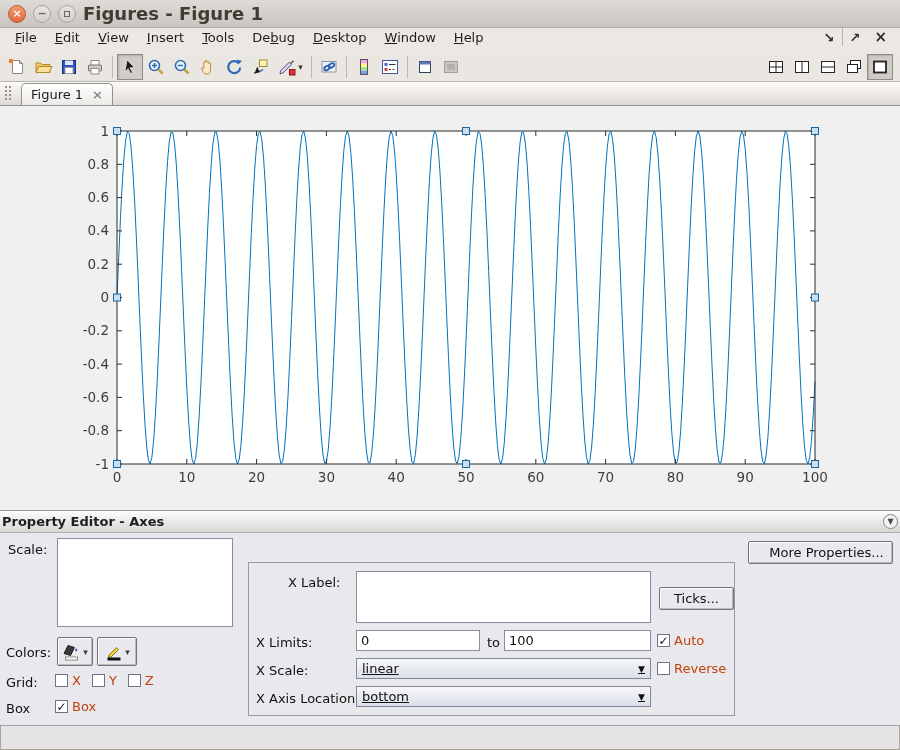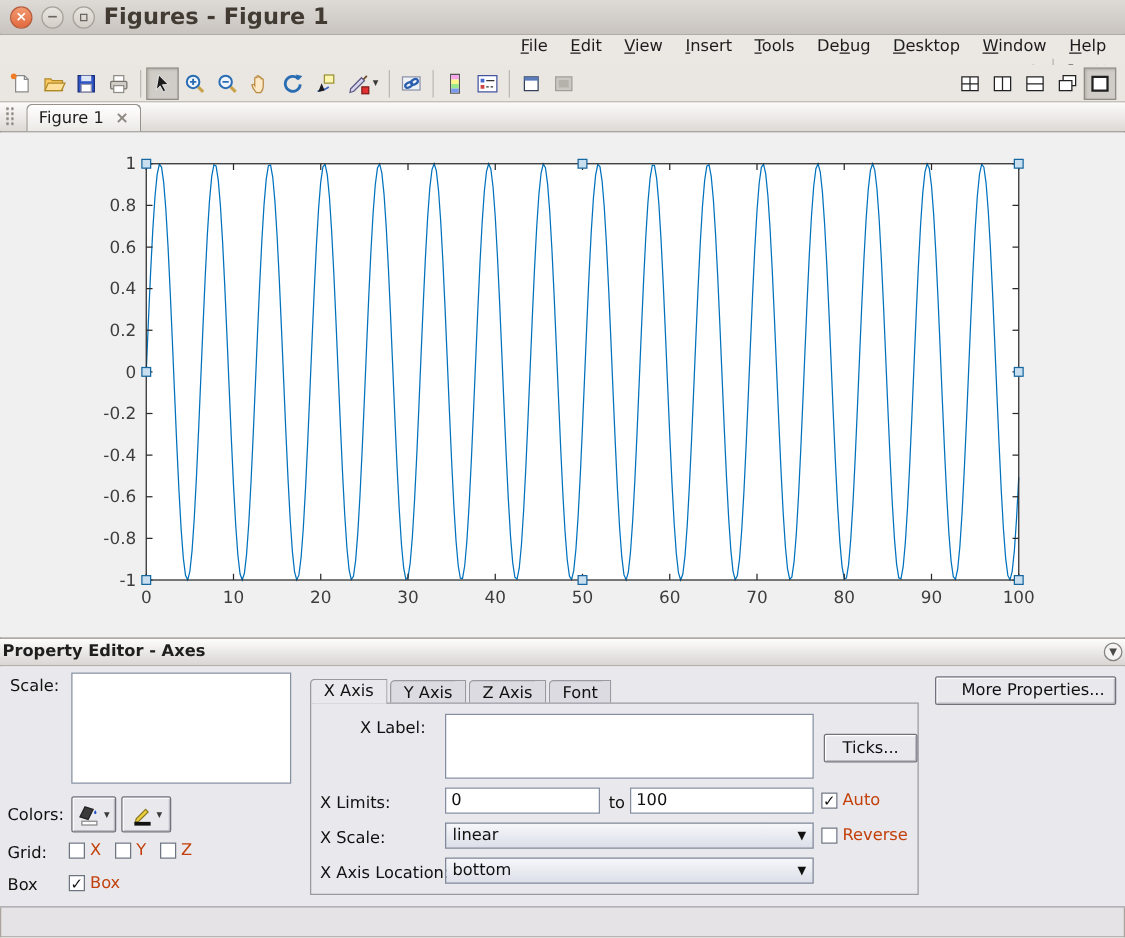--- a/index.html
+++ b/index.html
@@ -14,21 +14,21 @@
               display:flex; align-items:center; padding-left:8px; }
   .wbtn { width:18px; height:18px; border-radius:50%; margin-right:7px; display:flex;
           align-items:center; justify-content:center; font-size:11px; line-height:1; }
   .wbtn.close { background:linear-gradient(#f29a70,#e2693f); border:1px solid #b85c3c; color:#fff; font-weight:bold; }
   .wbtn.plain { background:linear-gradient(#e8e4df,#d4cfc9); border:1px solid #a8a39c; color:#6b665f; font-weight:bold; }
   .wbtn.plain .sq { width:6px; height:6px; border:1.5px solid #6b665f; display:block; }
   .win-title { font-size:18px; font-weight:bold; color:#413b34; }
 
   
   .menubar { position:absolute; top:28px; left:0; width:900px; height:24px; background:#ebe8e4;
-             display:flex; align-items:flex-end; padding:0 6px;flex-direction:column; }
+             display:flex; align-items:flex-start; padding:0 6px; }
   .menu-item { padding:2px 9px; font-size:13px; color:#1d1d1d; cursor:default; }
   .menu-item u { text-decoration:underline; }
   .menu-right { margin-left:auto; display:flex; align-items:center; }
   .mr-ico { font-size:13px; font-weight:bold; color:#2b2b2b; padding:0 7px; }
   .vsep { width:1px; height:18px; background:#b6b2ac; }
 
   
   .toolbar { position:absolute; top:52px; left:0; width:900px; height:30px; background:#eae7e3;
              border-bottom:1px solid #b6b2ac; display:flex; align-items:center; padding:0 4px; }
   .tbtn { width:26px; height:26px; display:flex; align-items:center; justify-content:center;
@@ -61,21 +61,21 @@
   .pe-collapse { margin-left:auto; width:15px; height:15px; border:1px solid #828282; border-radius:50%;
                  background:#f5f4f2; color:#4a4a4a; font-size:8px; display:flex; align-items:center;
                  justify-content:center; }
   .pe-body { position:absolute; top:23px; left:0; width:900px; height:193px; background:#e9e8ec;
              border-bottom:1px solid #a3a0a4; }
   .pe-label { position:absolute; font-size:13px; color:#111; }
   .pe-textarea { position:absolute; background:#fff; border:1px solid #848ea0; }
   .pe-input { position:absolute; background:#fff; border:1px solid #848ea0; font-family:"DejaVu Sans",sans-serif;
               font-size:13px; color:#111; padding:1px 4px; }
   .combo { position:absolute; border:1px solid #7f8899; background:linear-gradient(#f6f7fa,#dcdfe9);
-           font-size:13px; color:#111; display:flex; align-items:center; padding-left:5px; }
+           font-size:13px; color:#111; display:flex; align-items:center; padding-left:5px;text-decoration:underline; }
   .combo .carat { margin-left:auto; margin-right:5px; font-size:9px; color:#111; }
   .swing-btn { position:absolute; background:#e9e8ec; border:1px solid #72727c; border-radius:2px;
                box-shadow:inset 1px 1px 0 #ffffff, inset -1px -1px 0 #bdbac1;
                font-family:"DejaVu Sans",sans-serif; font-size:13px; color:#111;
                display:flex; align-items:center; justify-content:center; }
   .cb-row { position:absolute; display:flex; align-items:center; }
   .cb-item { display:flex; align-items:center; margin-right:11px; }
   .cb-box { width:13px; height:13px; background:#fff; border:1px solid #6e7582; display:flex;
             align-items:center; justify-content:center; font-size:12px; font-weight:bold; color:#111; line-height:1; }
   .cb-label { margin-left:4px; font-size:13px; color:#c2410c; }
@@ -413,26 +413,20 @@
         </span>
 
       <span class="pe-label" style="left:6px; top:168px;">Box</span>
       <span class="cb-row" id="box-checkbox-slot" style="left:55px; top:166px;">
           <span class="cb-item">
             <span class="cb-box">✓</span>
             <span class="cb-label">Box</span>
           </span>
         </span>
 
-      <div class="pe-tabs" id="pe-tabs">
-          <div class="pe-tab active">X Axis</div>
-          <div class="pe-tab">Y Axis</div>
-          <div class="pe-tab">Z Axis</div>
-          <div class="pe-tab">Font</div>
-        </div>
 
       <div class="pe-tabpanel">
         <span class="pe-label" style="left:7px; top:12px;margin-left:32px;">X Label:</span>
         <textarea class="pe-textarea" style="left: 107px; top: 8px; width: 295px; height: 52px; resize: none;" value=""></textarea>
         <span class="swing-btn" style="left:410px; top:24px; width:75px; height:23px;">Ticks...</span>
 
         <span class="pe-label" style="left:7px; top:72px;">X Limits:</span>
         <input class="pe-input" style="left: 107px; top: 67px; width: 124px; height: 21px;" value="0">
         <span class="pe-label" style="left:238px; top:72px;">to</span>
         <input class="pe-input" style="left: 255px; top: 67px; width: 147px; height: 21px;" value="100">

